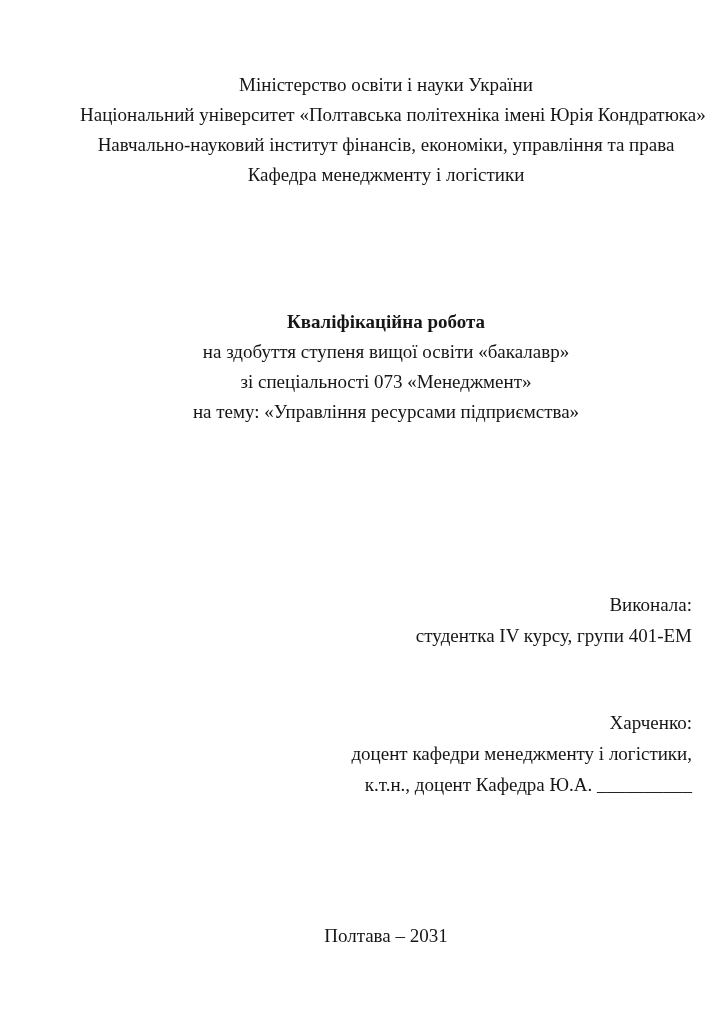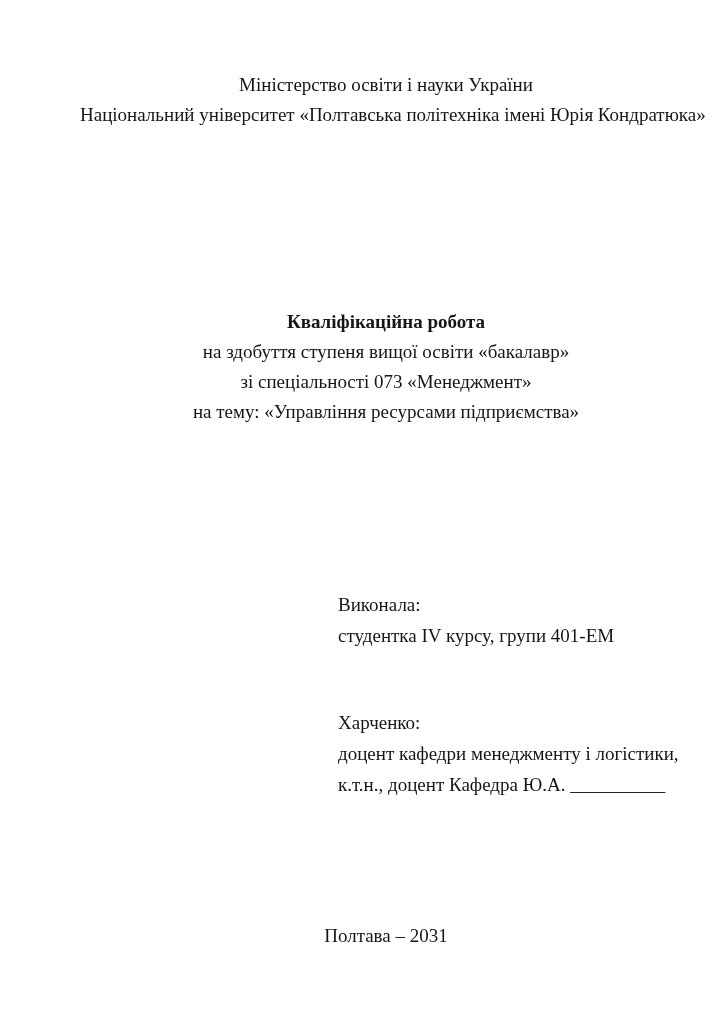--- a/index.html
+++ b/index.html
@@ -35,39 +35,41 @@
     top: 70px;
     line-height: 30px;
   }
   .title-block {
     top: 307px;
     line-height: 30px;
   }
   .title-block .work-type { font-weight: bold; }
   .sig-block {
     line-height: 31px;
-    text-align: left;
+    text-align: right;
   }
   .sig-indent { margin-left: 258px; }
   .executor-block { top: 589px; }
   .supervisor-block { top: 707px; }
   .footer-block {
     top: 921px;
     line-height: 30px;
   }
   .line { white-space: nowrap; }
 </style>
 </head>
 <body>
 
 <div class="page">
 
   <div class="textcol centered header-block">
     <div class="line">Міністерство освіти і науки України</div>
     <div class="line">Національний університет «Полтавська політехніка імені Юрія Кондратюка»</div>
+    <div class="line">Навчально-науковий інститут фінансів, економіки, управління та права</div>
+    <div class="line">Кафедра менеджменту і логістики</div>
   </div>
 
   <div class="textcol centered title-block">
     <div class="line work-type">Кваліфікаційна робота</div>
     <div class="line">на здобуття ступеня вищої освіти «бакалавр»</div>
     <div class="line">зі спеціальності 073 «Менеджмент»</div>
     <div class="line">на тему: «Управління ресурсами підприємства»</div>
   </div>
 
   <div class="textcol sig-block executor-block">

